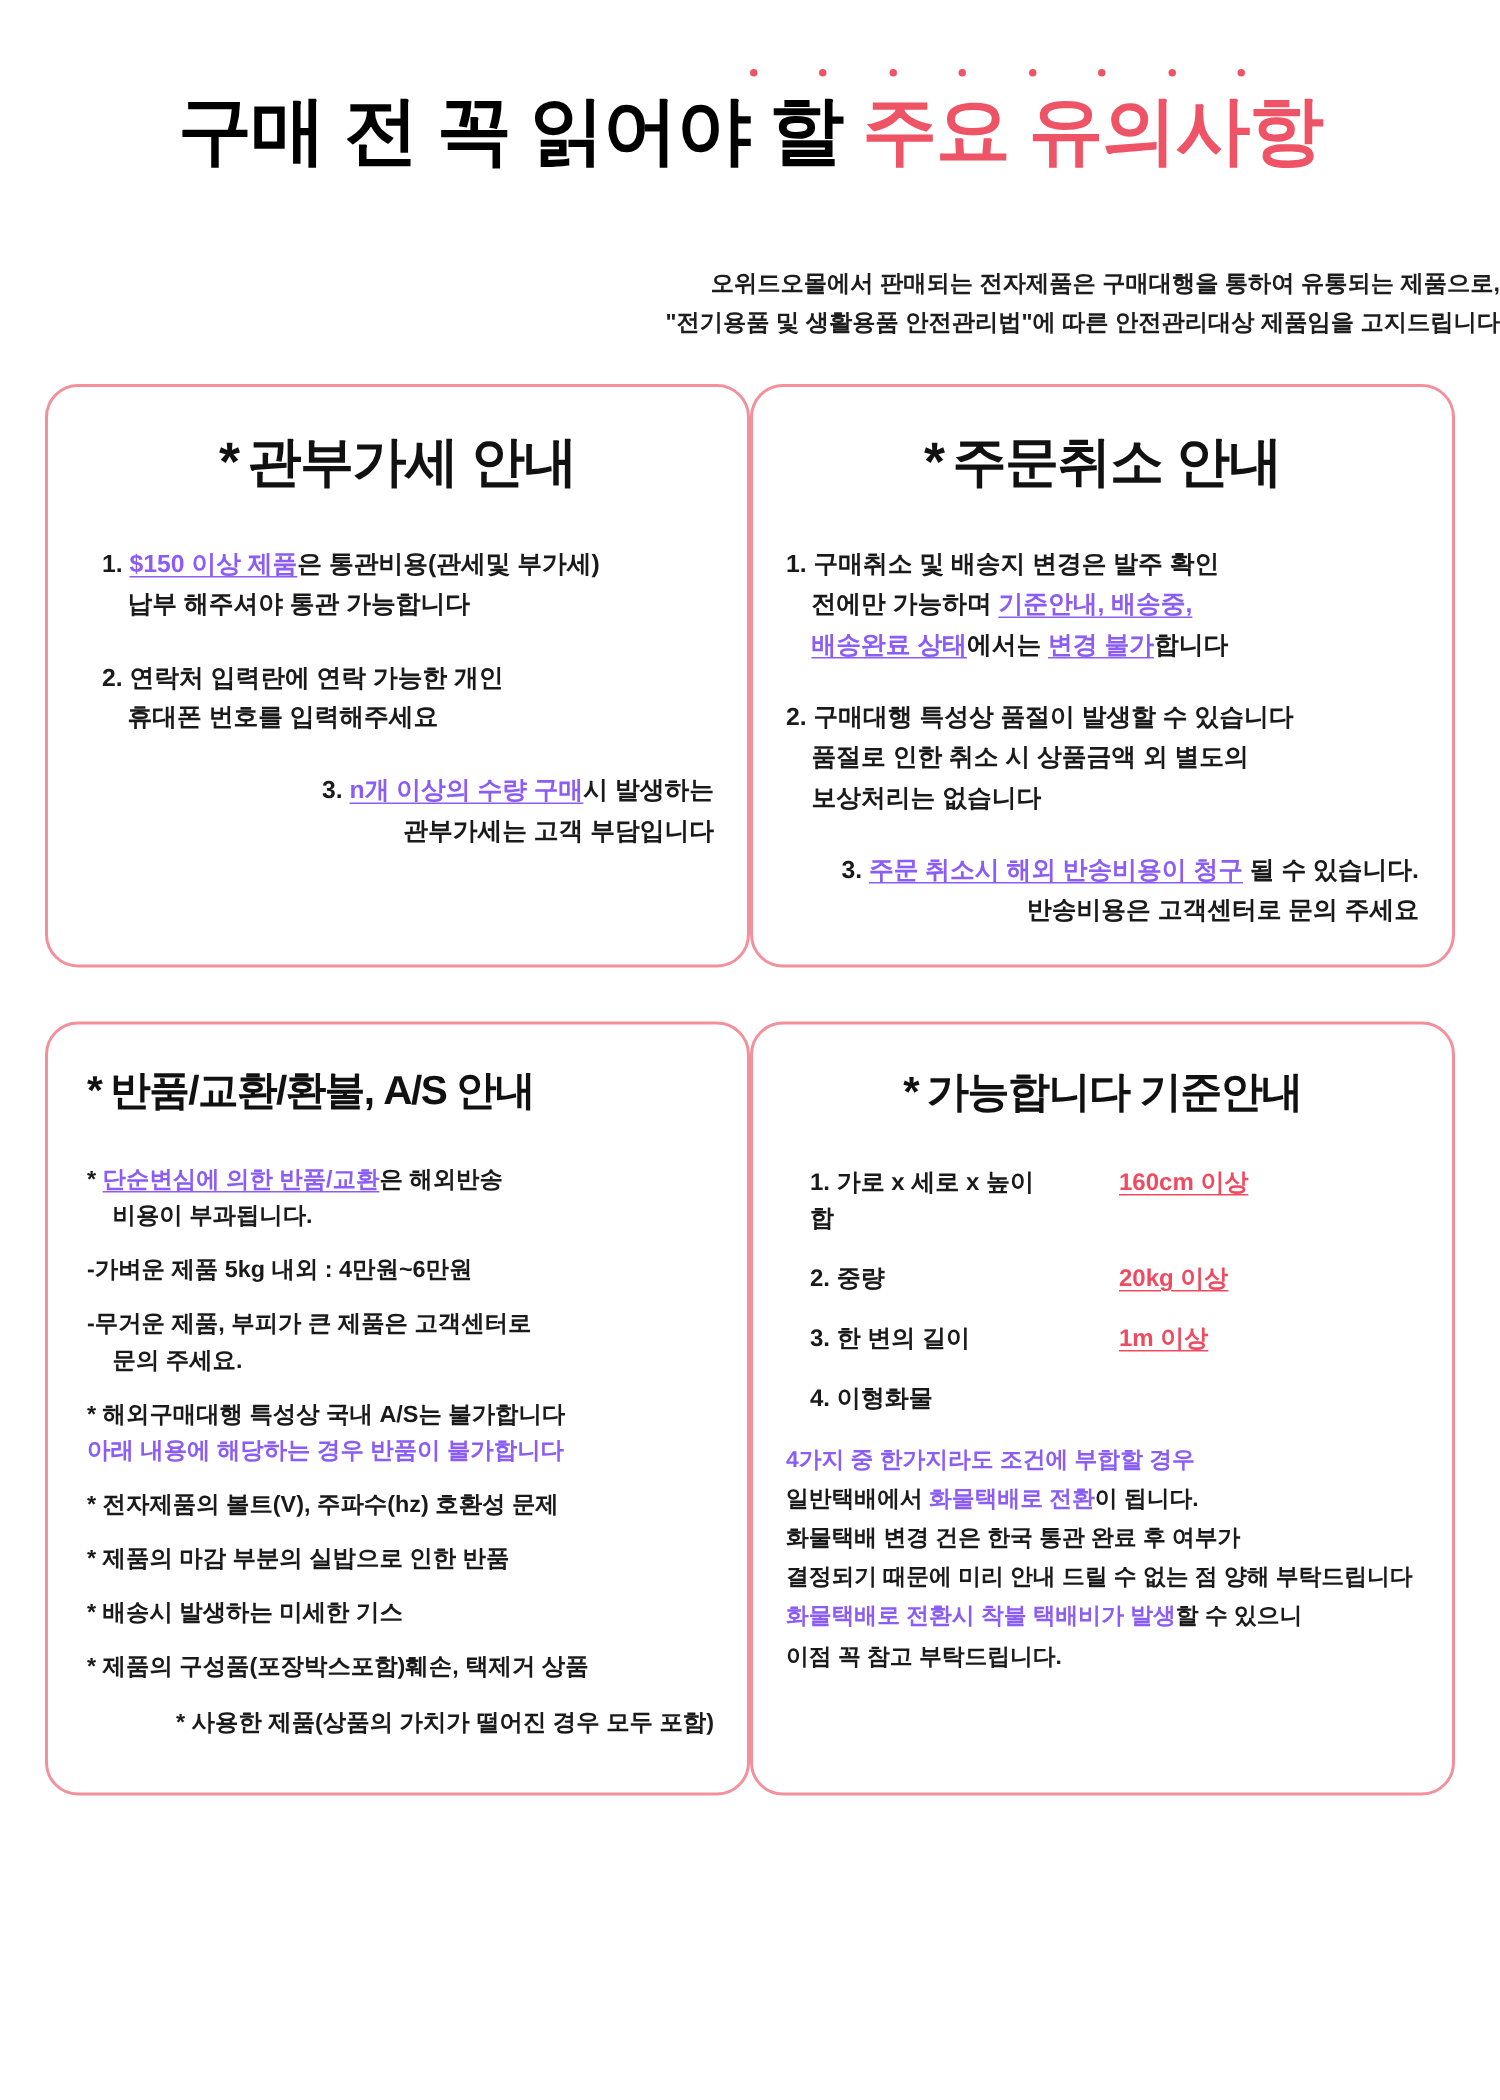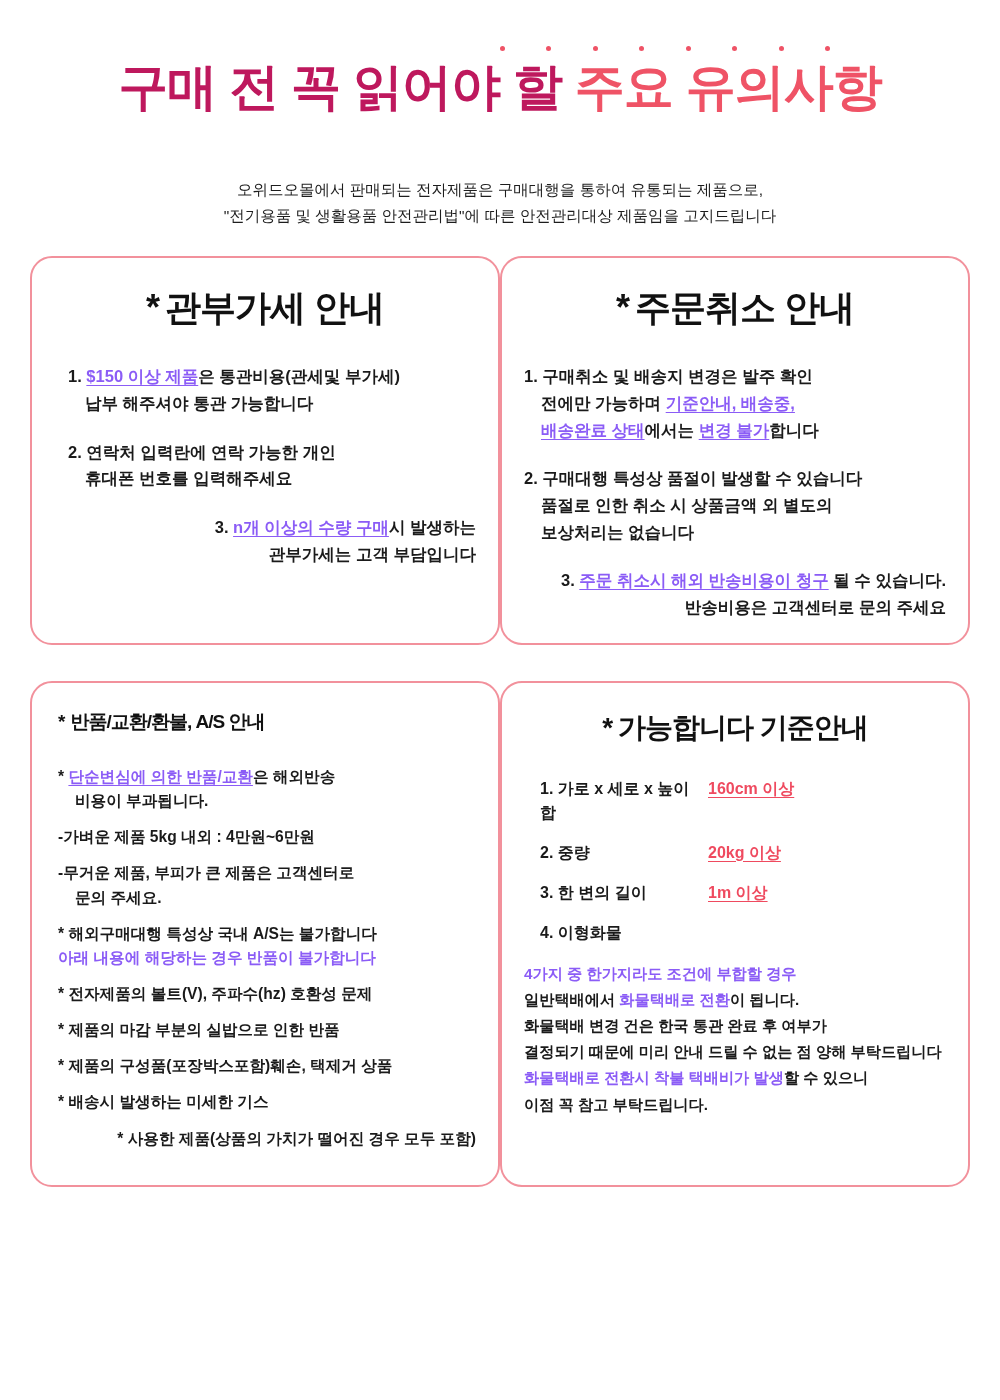--- a/index.html
+++ b/index.html
@@ -21,21 +21,21 @@
     text-align: center;
     padding-top: 46px;
   }
   .title {
     font-size: 50px;
     font-weight: bold;
     letter-spacing: -1px;
     line-height: 1.1;
     white-space: nowrap;
   }
-  .title .plain { color: #be185d; }
+  .title .plain { color: #000000; }
   .title .accent { color: #ef5366; }
 
   .dots {
     height: 10px;
     margin: 0 auto 4px auto;
     width: 330px;
     position: relative;
     left: 165px;
     display: flex;
     justify-content: space-between;
@@ -43,24 +43,24 @@
   .dots span {
     width: 5px;
     height: 5px;
     border-radius: 50%;
     background: #ef5366;
     display: block;
   }
 
   
   .intro {
-    text-align: center;
+    text-align: right;
     margin-top: 62px;
     font-size: 15.5px;
-    font-weight: normal;
+    font-weight: bold;
     line-height: 1.65;
     color: #1d1d1d;
   }
 
   
   .grid {
     margin: 28px 30px 0 30px;
     display: grid;
     grid-template-columns: 1fr 1fr;
     gap: 0px;
@@ -94,30 +94,30 @@
   .ln { display: block; white-space: nowrap; }
   .indent { padding-left: 17px; }
   .red { color: #8b5cf6; }
   .u { text-decoration: underline; text-underline-offset: 3px; }
 
   
   .c1 .list { padding-left: 14px; }
   .center-line { text-align: center; padding-left: 0; }
 
   
-  .c3 .card-title { font-size: 19px; text-align: left; padding-left: 4px; }
+  .c3 .card-title { font-size: 27px; text-align: left; padding-left: 4px; }
   .c3 .list { font-size: 15.6px; line-height: 1.55; padding-left: 4px; }
   .c3 .item { margin-bottom: 12px; }
 
   
   .c4 .card-title { font-size: 28px; }
   .c4 .num-list { font-size: 16px; font-weight: bold; line-height: 1.5; padding-left: 16px; }
   .c4 .num-row { display: flex; margin-bottom: 16px; }
   .c4 .num-label { width: 168px; }
-  .c4 .num-val { color: #ef4a5f; text-decoration: underline; text-underline-offset: 3px; }
+  .c4 .num-val { color: #ef4a5f; text-decoration: underline; text-underline-offset: 3px; margin-left: 38px; }
   .c4 .para { font-size: 15.2px; font-weight: bold; line-height: 1.72; margin-top: 14px; }
   .c4 .para .ln { white-space: nowrap; }
   .c4 .tail { margin-top: 12px; }
   .c4 .tail .ln.indent2 { padding-left: 14px; }
 </style>
 </head>
 <body>
 
 <div class="title-wrap">
   <div class="dots">
@@ -205,24 +205,24 @@
           <span class="ln"><span>* 해외구매대행 특성상 국내 A/S는 불가합니다</span></span>
           <span class="ln"><span class="red">아래 내용에 해당하는 경우 반품이 불가합니다</span></span>
         </div>
         <div class="item">
           <span class="ln"><span>* 전자제품의 볼트(V), 주파수(hz) 호환성 문제</span></span>
         </div>
         <div class="item">
           <span class="ln"><span>* 제품의 마감 부분의 실밥으로 인한 반품</span></span>
         </div>
         <div class="item">
+          <span class="ln"><span>* 배송시 발생하는 미세한 기스</span></span>
+        </div>
+        <div class="item">
           <span class="ln"><span>* 제품의 구성품(포장박스포함)훼손, 택제거 상품</span></span>
-        </div>
-        <div class="item">
-          <span class="ln"><span>* 배송시 발생하는 미세한 기스</span></span>
         </div>
         <div class="item">
           <span class="ln"><span>* 사용한 제품(상품의 가치가 떨어진 경우 모두 포함)</span></span>
         </div>
       </div>
   </div>
 
   <div class="card c4">
     <div class="card-title">
       <span class="star">*</span><span>가능합니다 기준안내</span>

